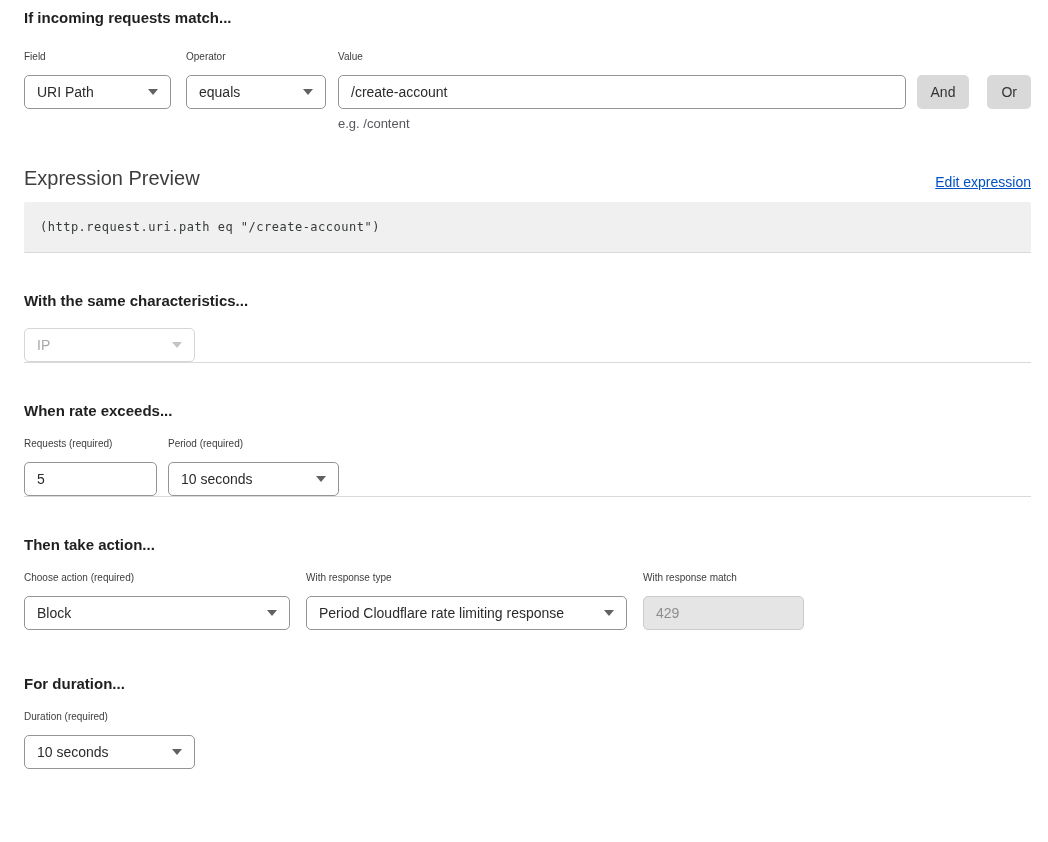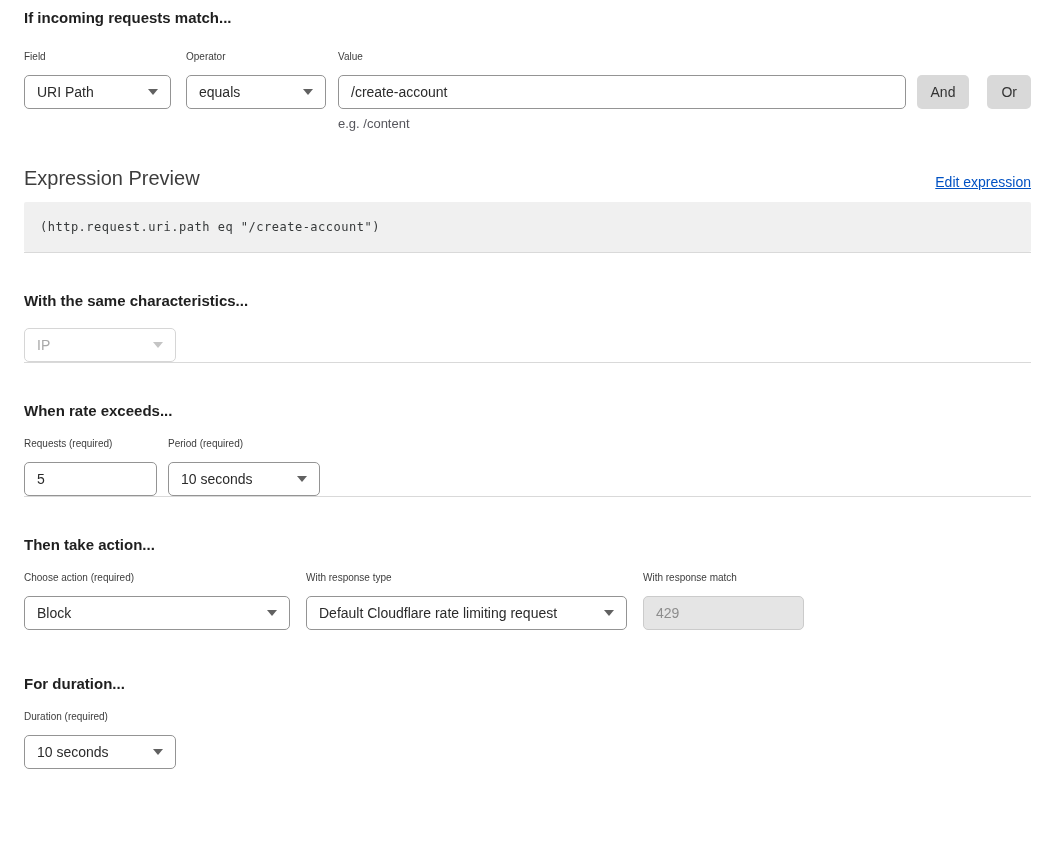--- a/index.html
+++ b/index.html
@@ -127,21 +127,21 @@
   .div3 { margin-top: 48px; }
   .sec4 .section-heading { margin-top: 38px; margin-bottom: 15px; }
   .sec5 .section-heading { margin-top: 44px; margin-bottom: 15px; }
 
   
   .col-field    { width: 147px; margin-right: 15px; }
   .col-operator { width: 140px; margin-right: 12px; }
   .col-value    { flex: 1 1 auto; margin-right: 11px; }
   .btn-and      { margin-right: 18px; }
 
-  .w-148 { width: 152px; }
+  .w-148 { width: 171px; }
   .col-requests { width: 133px; margin-right: 11px; }
   .col-action       { width: 266px; margin-right: 16px; }
   .col-resp-type    { width: 321px; margin-right: 16px; }
   .col-resp-code    { width: 161px; }
 </style>
 </head>
 <body>
 
 <div class="container">
 
@@ -221,21 +221,21 @@
       <div class="col-action">
         <span class="field-label">Choose action (required)</span>
         <div class="select">
           <span>Block</span>
           <span class="chevron"></span>
         </div>
       </div>
       <div class="col-resp-type">
         <span class="field-label">With response type</span>
         <div class="select">
-          <span>Default Cloudflare rate limiting request</span>
+          <span>Period Cloudflare rate limiting response</span>
           <span class="chevron"></span>
         </div>
       </div>
       <div class="col-resp-code">
         <span class="field-label">With response match</span>
         <input type="text" class="text-input disabled" disabled="" value="429" style="">
       </div>
     </div>
   </div>
 

